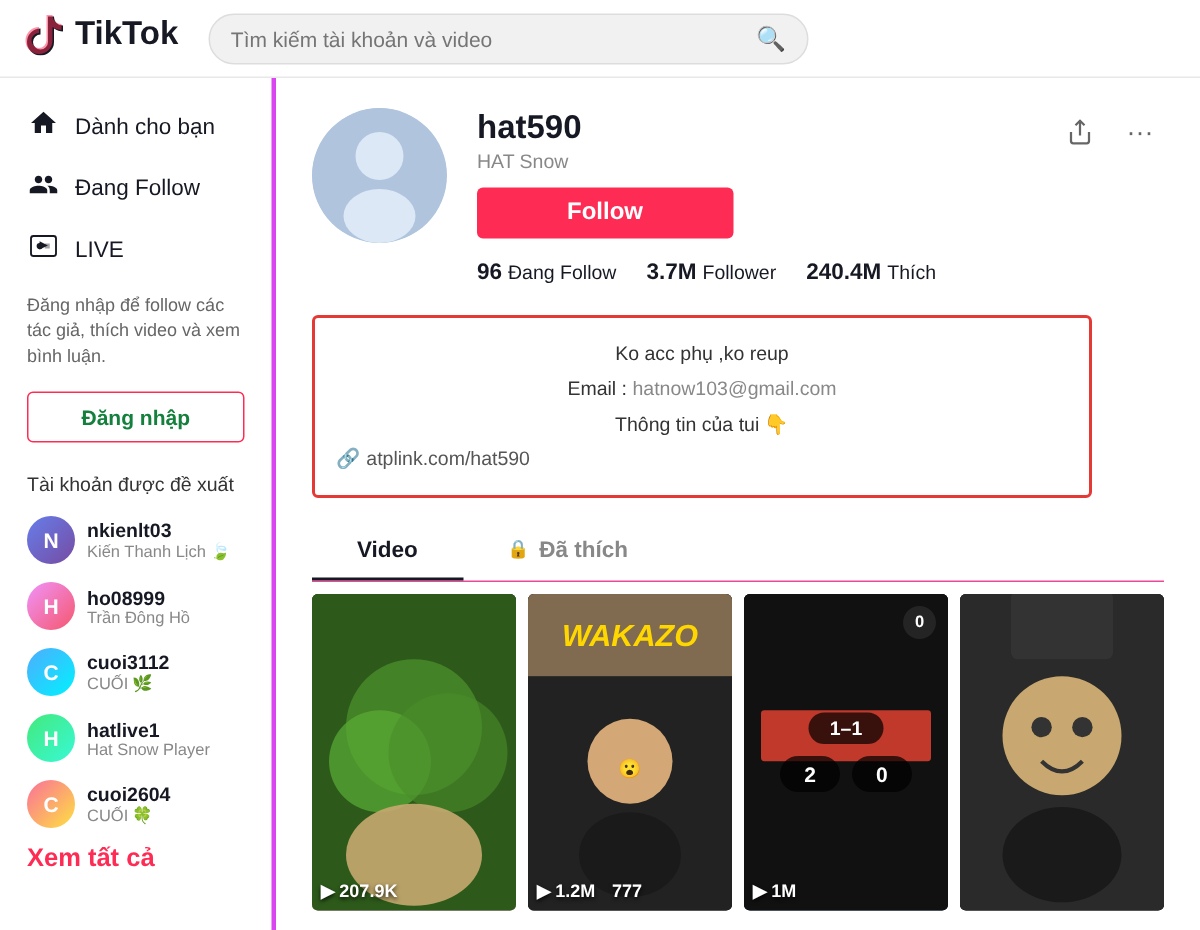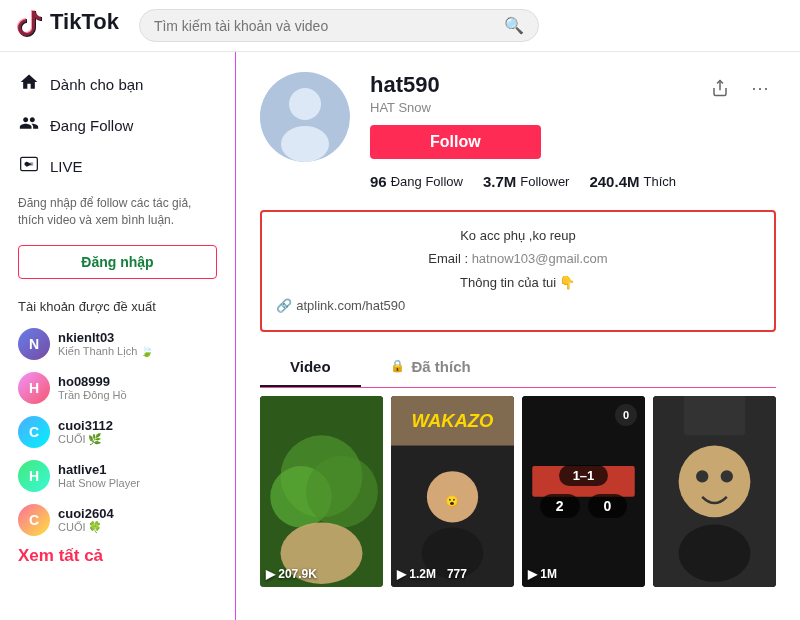--- a/index.html
+++ b/index.html
@@ -2,21 +2,21 @@
 <html><head>
   <meta charset="utf-8">
   <style>
     * { box-sizing: border-box; margin: 0; padding: 0; }
     body { font-family: -apple-system, BlinkMacSystemFont, 'Segoe UI', sans-serif; font-size: 14px; background: #fff; color: #161823; width: 800px; height: 620px; overflow: hidden; }
 
     
     .app { display: flex; flex-direction: column; height: 620px; }
     .header { display: flex; align-items: center; padding: 8px 16px; border-bottom: 1px solid #e8e8e8; height: 52px; flex-shrink: 0; }
     .main { display: flex; flex: 1; overflow: hidden; }
-    .sidebar { width: 236px; flex-shrink: 0; padding: 12px 8px; border-right: 1px solid #d946ef; overflow-y: auto; }
+    .sidebar { width: 184px; flex-shrink: 0; padding: 12px 8px; border-right: 3px solid #d946ef; overflow-y: auto; }
     .content { flex: 1; overflow-y: auto; padding: 20px 24px; }
 
     
     .logo { display: flex; gap: 6px; font-weight: 700; font-size: 22px; margin-right: 20px; cursor: pointer; }
     .search-bar { flex: 1; max-width: 400px; display: flex; align-items: center; border: 1px solid #ddd; border-radius: 20px; padding: 6px 14px; gap: 8px; background: #f1f1f2; }
     .search-bar input { border: none; background: transparent; outline: none; flex: 1; font-size: 14px; color: #404040; }
     .search-icon-btn { background: none; border: none; cursor: pointer; color: #888; font-size: 16px; }
 
     
     .sidebar-item { display: flex; align-items: center; gap: 10px; padding: 8px 10px; border-radius: 6px; cursor: pointer; font-size: 15px; font-weight: 500; }

